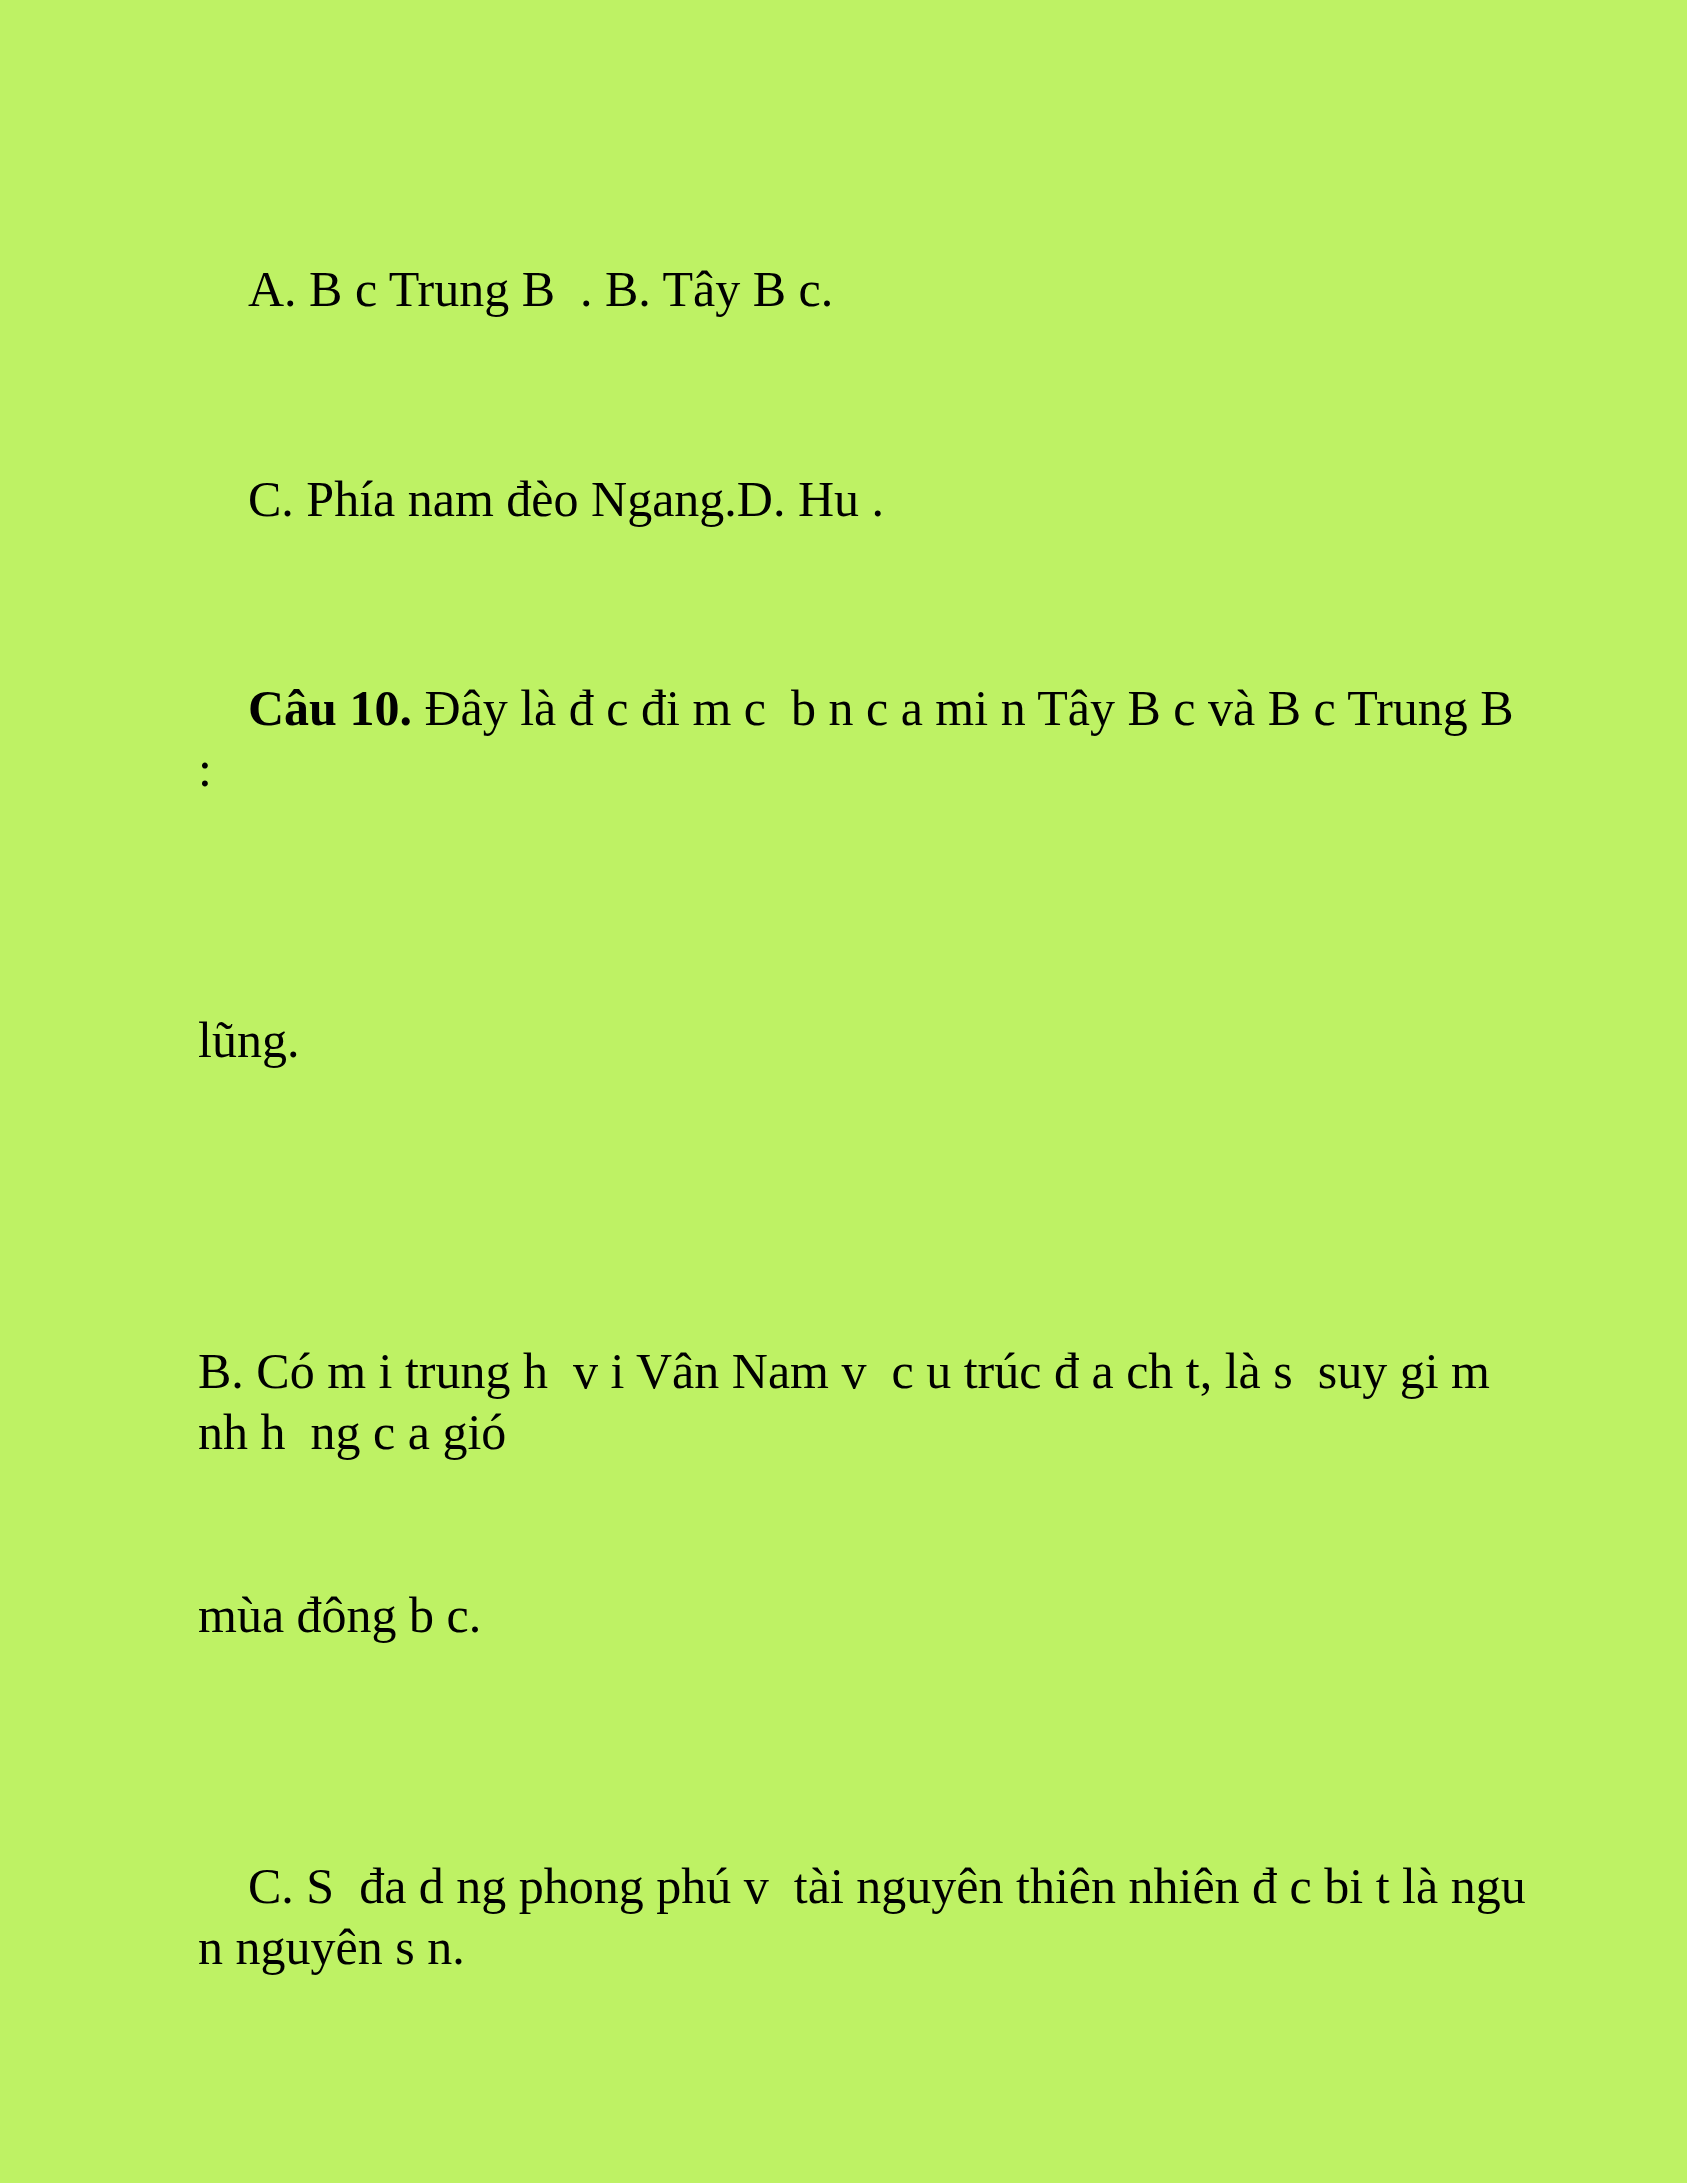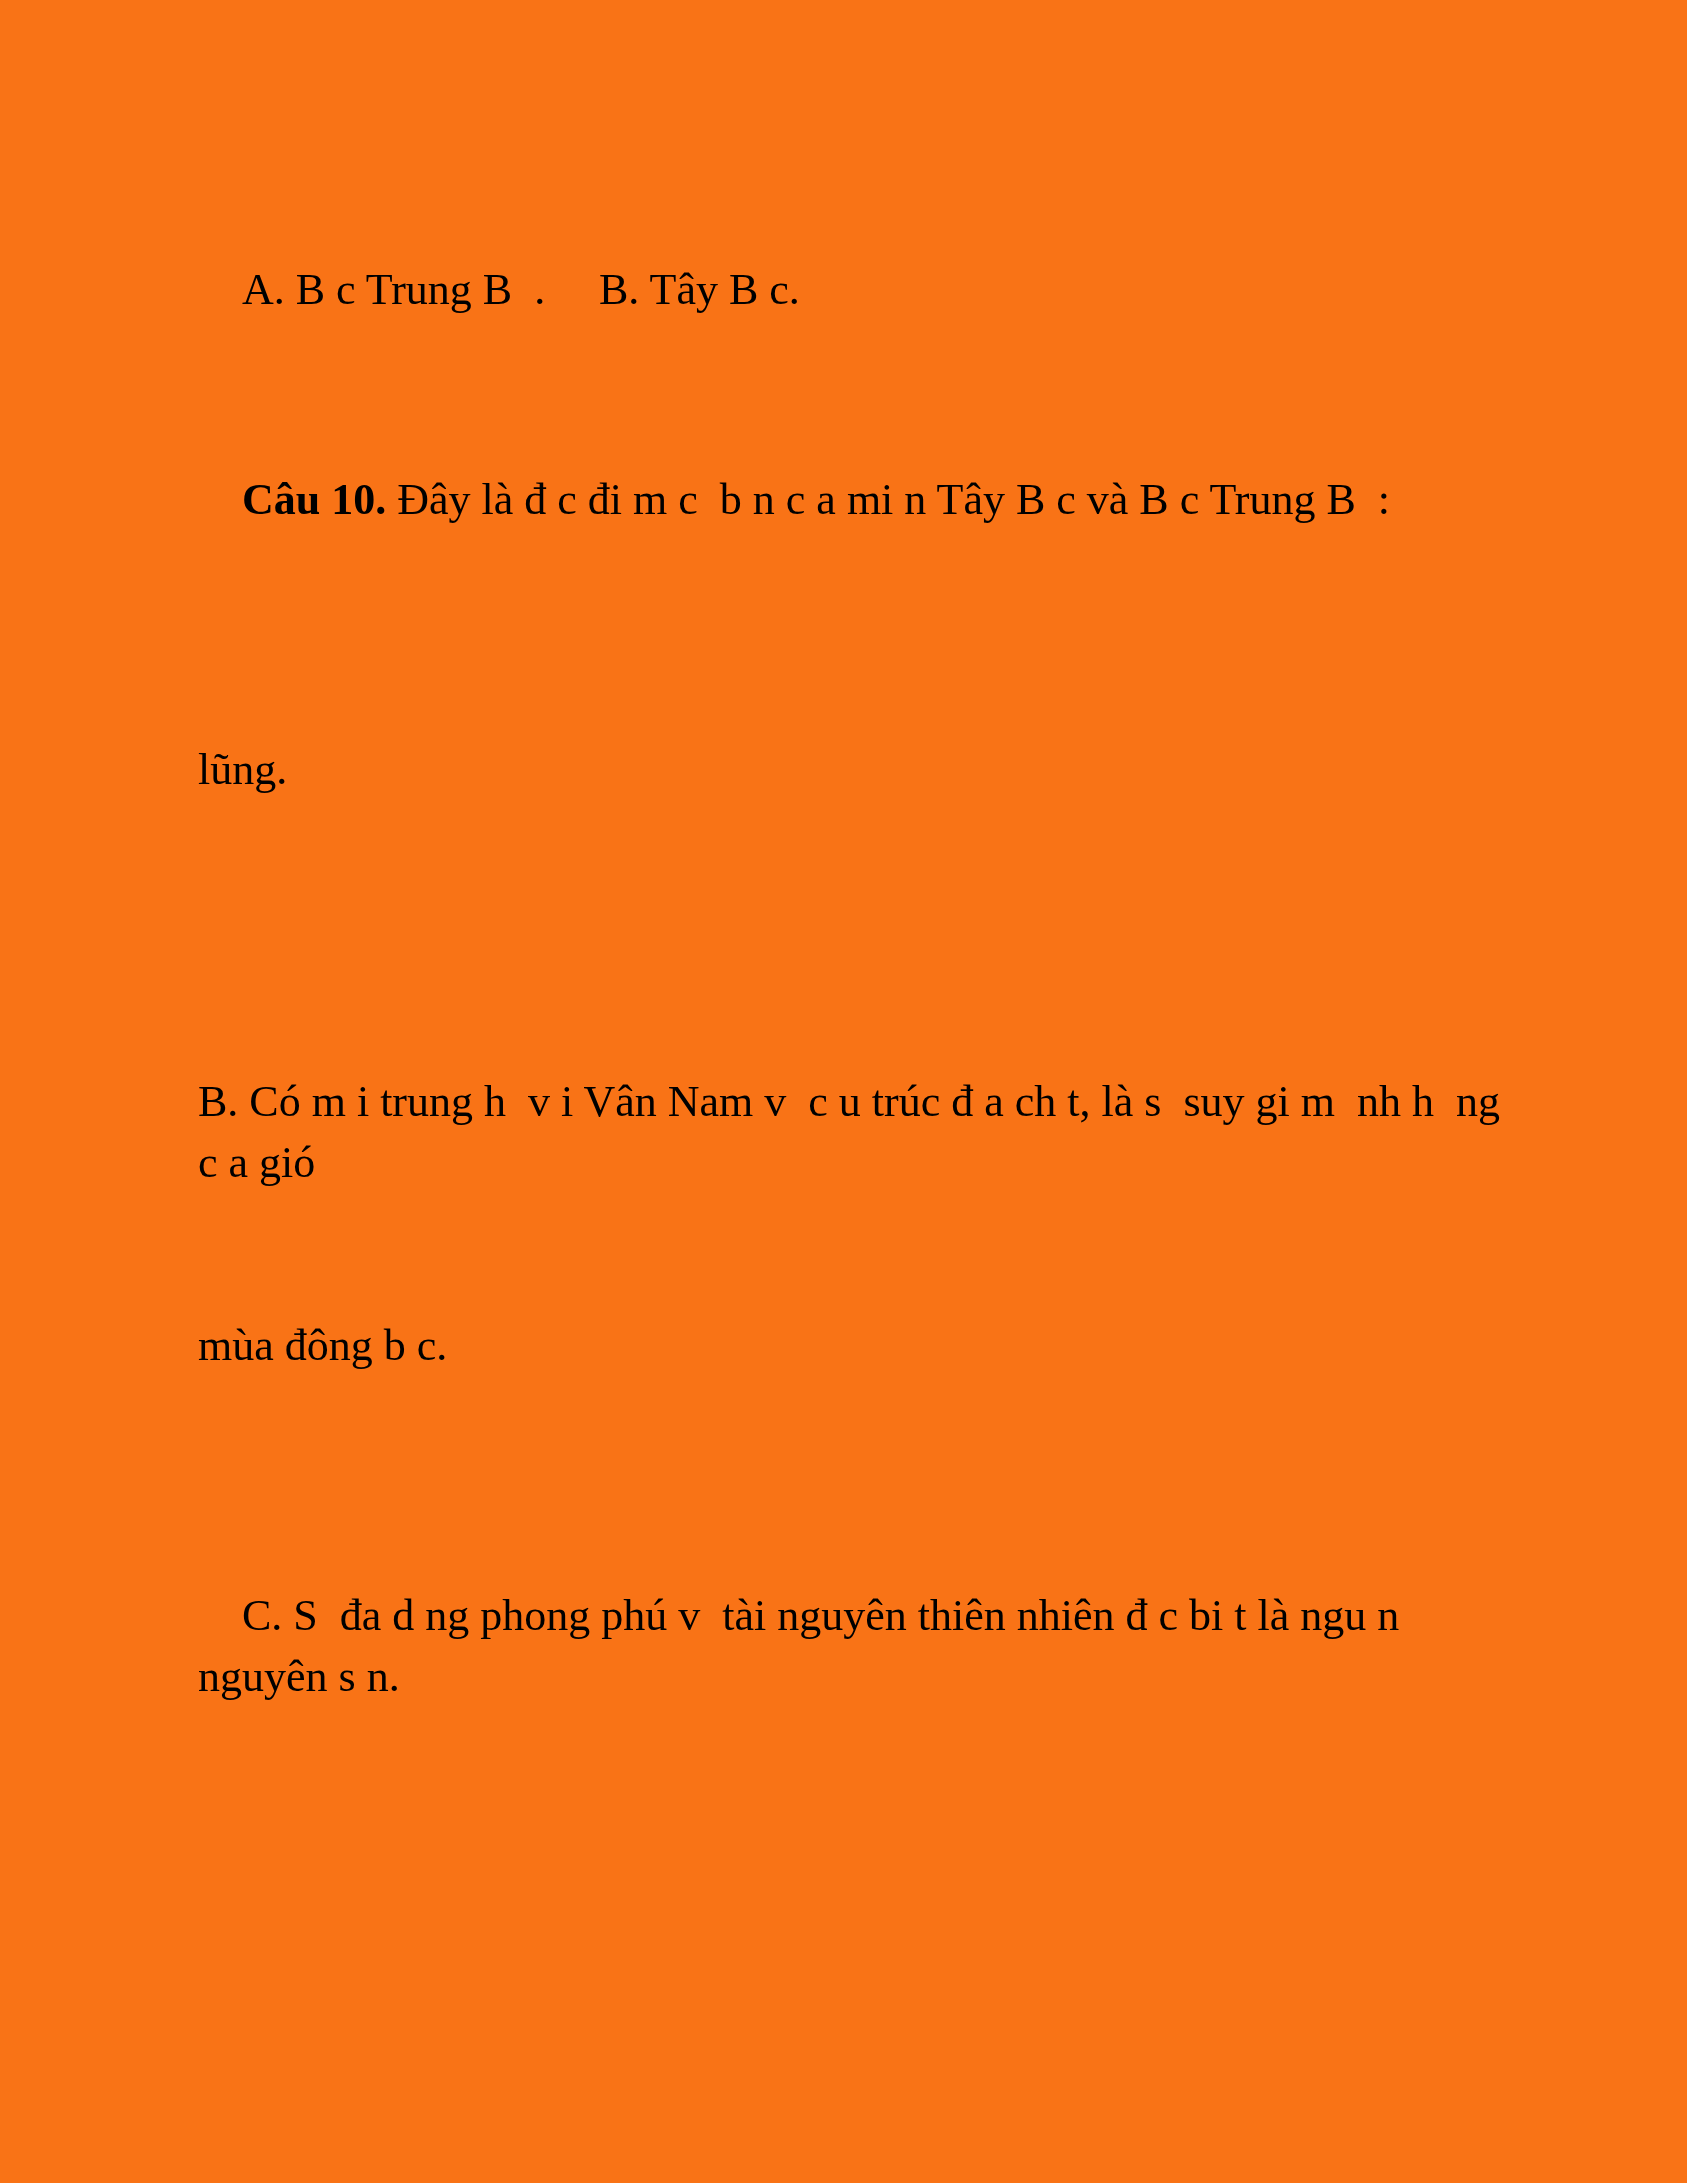--- a/index.html
+++ b/index.html
@@ -5,24 +5,24 @@
   html, body {
     margin: 0;
     padding: 0;
     background: #ffffff;
   }
   .page {
     position: relative;
     width: 1687px;
     height: 2183px;
     box-sizing: border-box;
-    background: #f97316;
+    background: #bef264;
     padding: 198px 159px 0 198px;
     font-family: "Liberation Serif", "DejaVu Serif", serif;
-    font-size: 44px;
+    font-size: 50px;
     line-height: 61px;
     color: #000000;
     overflow: hidden;
   }
   .para {
     margin: 0 0 26.5px 0;
     white-space: pre-wrap;
   }
   .line {
     white-space: pre-wrap;
@@ -39,20 +39,23 @@
 </style>
 </head>
 <body>
 
 <div class="page">
 
   <div class="para">
     <span class="col colw-540">A. B c Trung B  .</span><span>B. Tây B c.</span>
   </div>
 
+  <div class="para">
+    <span class="line">C. Phía nam đèo Ngang.D. Hu .</span>
+  </div>
 
   <div class="para">
     <span class="q-label">Câu 10.</span><span> Đây là đ c đi m c  b n c a mi n Tây B c và B c Trung B  :</span>
   </div>
 
   <div class="para">
     <div class="line">lũng.</div>
   </div>
 
   <div class="para">

